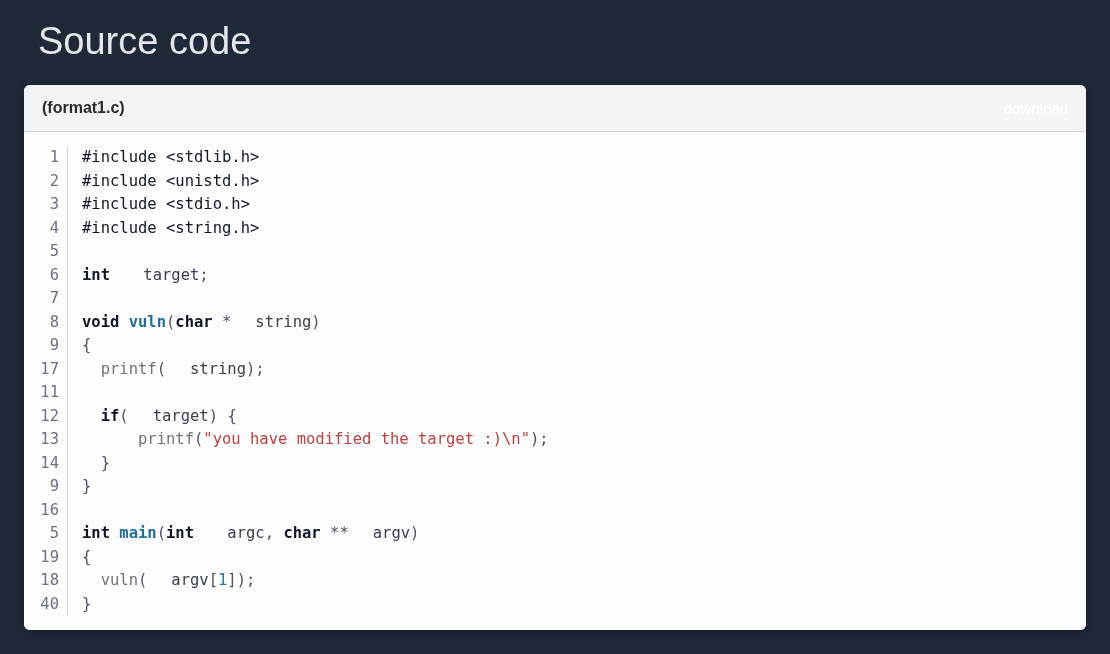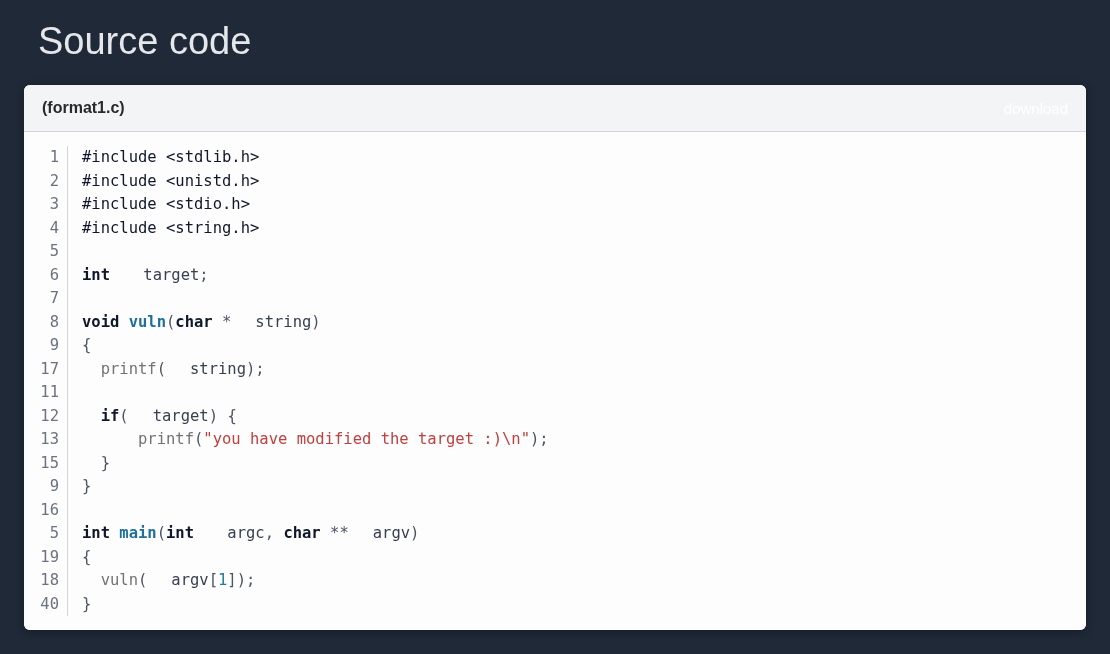--- a/index.html
+++ b/index.html
@@ -124,21 +124,21 @@
         <div>4</div>
         <div>5</div>
         <div>6</div>
         <div>7</div>
         <div>8</div>
         <div>9</div>
         <div>17</div>
         <div>11</div>
         <div>12</div>
         <div>13</div>
-        <div>15</div>
+        <div>14</div>
         <div>9</div>
         <div>16</div>
         <div>5</div>
         <div>19</div>
         <div>18</div>
         <div>40</div>
       </div>
     <div class="code-lines" id="codelines"><div class="line"><span class="tok-comment">#include &lt;stdlib.h&gt;</span></div><div class="line"><span class="tok-comment">#include &lt;unistd.h&gt;</span></div><div class="line"><span class="tok-comment">#include &lt;stdio.h&gt;</span></div><div class="line"><span class="tok-comment">#include &lt;string.h&gt;</span></div><div class="line">&nbsp;</div><div class="line"><span class="tok-keyword">int</span><span> </span><span class="tok-ident">target</span><span class="tok-paren">;</span></div><div class="line">&nbsp;</div><div class="line"><span class="tok-keyword">void</span><span> </span><span class="tok-fn">vuln</span><span class="tok-paren">(</span><span class="tok-keyword">char</span><span> </span><span class="tok-paren">*</span><span class="tok-ident">string</span><span class="tok-paren">)</span></div><div class="line"><span class="tok-paren">{</span></div><div class="line"><span>  </span><span class="tok-call">printf</span><span class="tok-paren">(</span><span class="tok-ident">string</span><span class="tok-paren">)</span><span class="tok-paren">;</span></div><div class="line">&nbsp;</div><div class="line"><span>  </span><span class="tok-keyword">if</span><span class="tok-paren">(</span><span class="tok-ident">target</span><span class="tok-paren">)</span><span> </span><span class="tok-paren">{</span></div><div class="line"><span>      </span><span class="tok-call">printf</span><span class="tok-paren">(</span><span class="tok-string">"you have modified the target :)</span><span class="tok-esc">\n</span><span class="tok-string">"</span><span class="tok-paren">)</span><span class="tok-paren">;</span></div><div class="line"><span>  </span><span class="tok-paren">}</span></div><div class="line"><span class="tok-paren">}</span></div><div class="line">&nbsp;</div><div class="line"><span class="tok-keyword">int</span><span> </span><span class="tok-fn">main</span><span class="tok-paren">(</span><span class="tok-keyword">int</span><span> </span><span class="tok-ident">argc</span><span class="tok-paren">,</span><span> </span><span class="tok-keyword">char</span><span> </span><span class="tok-paren">**</span><span class="tok-ident">argv</span><span class="tok-paren">)</span></div><div class="line"><span class="tok-paren">{</span></div><div class="line"><span>  </span><span class="tok-call">vuln</span><span class="tok-paren">(</span><span class="tok-ident">argv</span><span class="tok-paren">[</span><span class="tok-num">1</span><span class="tok-paren">]</span><span class="tok-paren">)</span><span class="tok-paren">;</span></div><div class="line"><span class="tok-paren">}</span></div></div>
   </div>
 </div>

